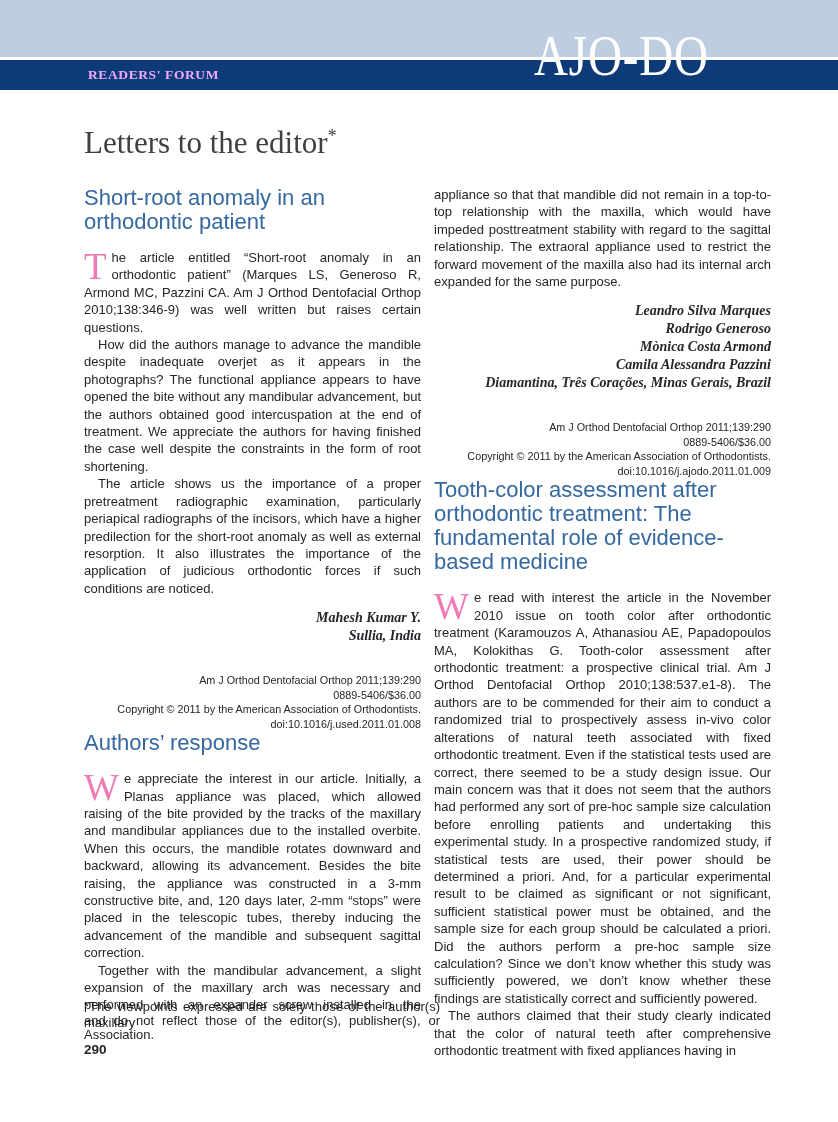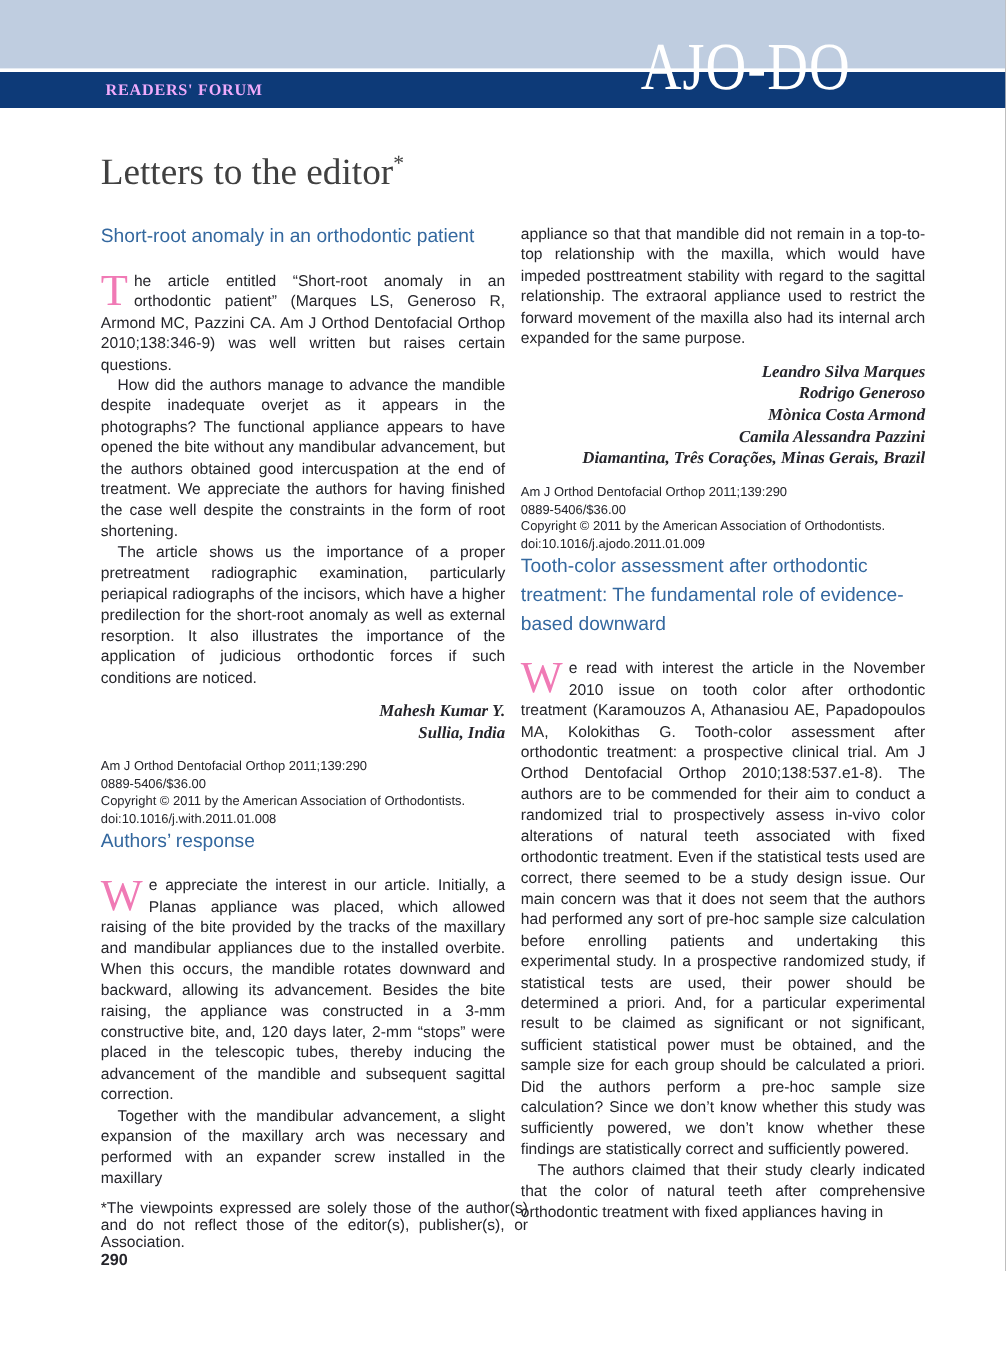--- a/index.html
+++ b/index.html
@@ -35,41 +35,41 @@
     position:absolute; left:84px; top:116px;
     font-family:"Liberation Serif", serif; font-weight:normal;
     font-size:31px; line-height:40px; color:#404040;
   }
   .page-title sup { font-size:18px; }
   
   .col { position:absolute; top:186px; width:337px; }
   .col-left  { left:84px; }
   .col-right { left:434px; }
   h2.sec-heading {
-    font-size:16px; line-height:24px; font-weight:normal;
+    font-size:22px; line-height:24px; font-weight:normal;
     color:#34689f; margin:0 0 15px 0;
   }
   p.bp {
     font-size:13px; line-height:17.4px; text-align:justify;
     margin:0;
   }
   p.indent { text-indent:14px; }
   .dropcap {
     float:left;
     font-family:"Liberation Serif", serif;
     font-size:37px; line-height:33px;
     color:#f07ab5; padding:1px 5px 0 0;
   }
   .sig {
     margin-top:12px; text-align:right;
     font-family:"Liberation Serif", serif; font-style:italic; font-weight:bold;
     font-size:14px; line-height:18px; color:#25252b;
   }
   .cite {
-    margin-top:11px; font-size:10.8px; line-height:14.5px; text-align:left;
+    margin-top:28px; font-size:10.8px; line-height:14.5px; text-align:right;
   }
   .mt-sec { margin-top:26px; }
   
   .footnote {
     position:absolute; left:84px; top:1000px; width:356px;
     font-size:13px; line-height:14px; text-align:justify;
   }
   .page-number {
     position:absolute; left:84px; top:1042px;
     font-size:13.5px; font-weight:bold;
@@ -102,21 +102,21 @@
 
     <div class="sig">
       <div>Mahesh Kumar Y.</div>
       <div>Sullia, India</div>
     </div>
 
     <div class="cite">
       <div>Am J Orthod Dentofacial Orthop 2011;139:290</div>
       <div>0889-5406/$36.00</div>
       <div>Copyright © 2011 by the American Association of Orthodontists.</div>
-      <div>doi:10.1016/j.with.2011.01.008</div>
+      <div>doi:10.1016/j.used.2011.01.008</div>
     </div>
 
     <h2 class="sec-heading mt-sec">Authors’ response</h2>
 
     <p class="bp"><span class="dropcap">W</span><span>e appreciate the interest in our article. Initially, a Planas appliance was placed, which allowed raising of the bite provided by the tracks of the maxillary and mandibular appliances due to the installed overbite. When this occurs, the mandible rotates downward and backward, allowing its advancement. Besides the bite raising, the appliance was constructed in a 3-mm constructive bite, and, 120 days later, 2-mm “stops” were placed in the telescopic tubes, thereby inducing the advancement of the mandible and subsequent sagittal correction.</span></p>
 
     <p class="bp indent">Together with the mandibular advancement, a slight expansion of the maxillary arch was necessary and performed with an expander screw installed in the maxillary</p>
   </div>
 
   <div class="col col-right">
@@ -131,21 +131,21 @@
       <div>Diamantina, Três Corações, Minas Gerais, Brazil</div>
     </div>
 
     <div class="cite">
       <div>Am J Orthod Dentofacial Orthop 2011;139:290</div>
       <div>0889-5406/$36.00</div>
       <div>Copyright © 2011 by the American Association of Orthodontists.</div>
       <div>doi:10.1016/j.ajodo.2011.01.009</div>
     </div>
 
-    <h2 class="sec-heading mt-sec">Tooth-color assessment after orthodontic treatment: The fundamental role of evidence-based downward</h2>
+    <h2 class="sec-heading mt-sec">Tooth-color assessment after orthodontic treatment: The fundamental role of evidence-based medicine</h2>
 
     <p class="bp"><span class="dropcap">W</span><span>e read with interest the article in the November 2010 issue on tooth color after orthodontic treatment (Karamouzos A, Athanasiou AE, Papadopoulos MA, Kolokithas G. Tooth-color assessment after orthodontic treatment: a prospective clinical trial. Am J Orthod Dentofacial Orthop 2010;138:537.e1-8). The authors are to be commended for their aim to conduct a randomized trial to prospectively assess in-vivo color alterations of natural teeth associated with fixed orthodontic treatment. Even if the statistical tests used are correct, there seemed to be a study design issue. Our main concern was that it does not seem that the authors had performed any sort of pre-hoc sample size calculation before enrolling patients and undertaking this experimental study. In a prospective randomized study, if statistical tests are used, their power should be determined a priori. And, for a particular experimental result to be claimed as significant or not significant, sufficient statistical power must be obtained, and the sample size for each group should be calculated a priori. Did the authors perform a pre-hoc sample size calculation? Since we don’t know whether this study was sufficiently powered, we don’t know whether these findings are statistically correct and sufficiently powered.</span></p>
 
     <p class="bp indent">The authors claimed that their study clearly indicated that the color of natural teeth after comprehensive orthodontic treatment with fixed appliances having in</p>
   </div>
 
   <div class="footnote">*The viewpoints expressed are solely those of the author(s) and do not reflect those of the editor(s), publisher(s), or Association.</div>
 
   <div class="page-number">290</div>
 

